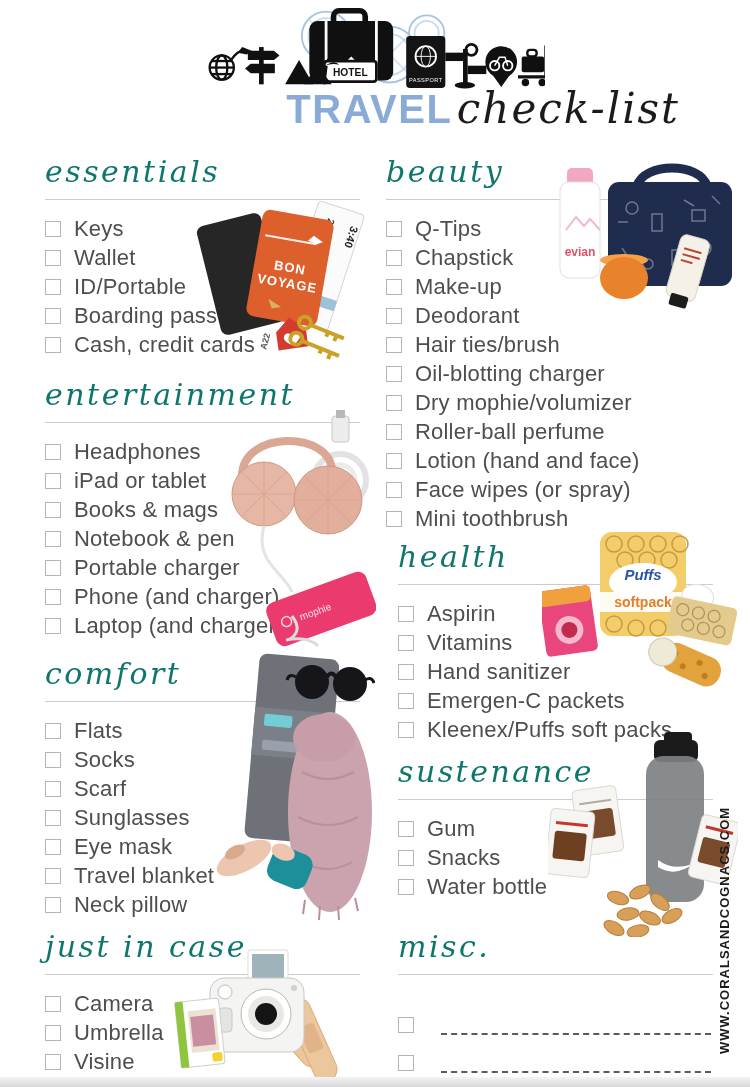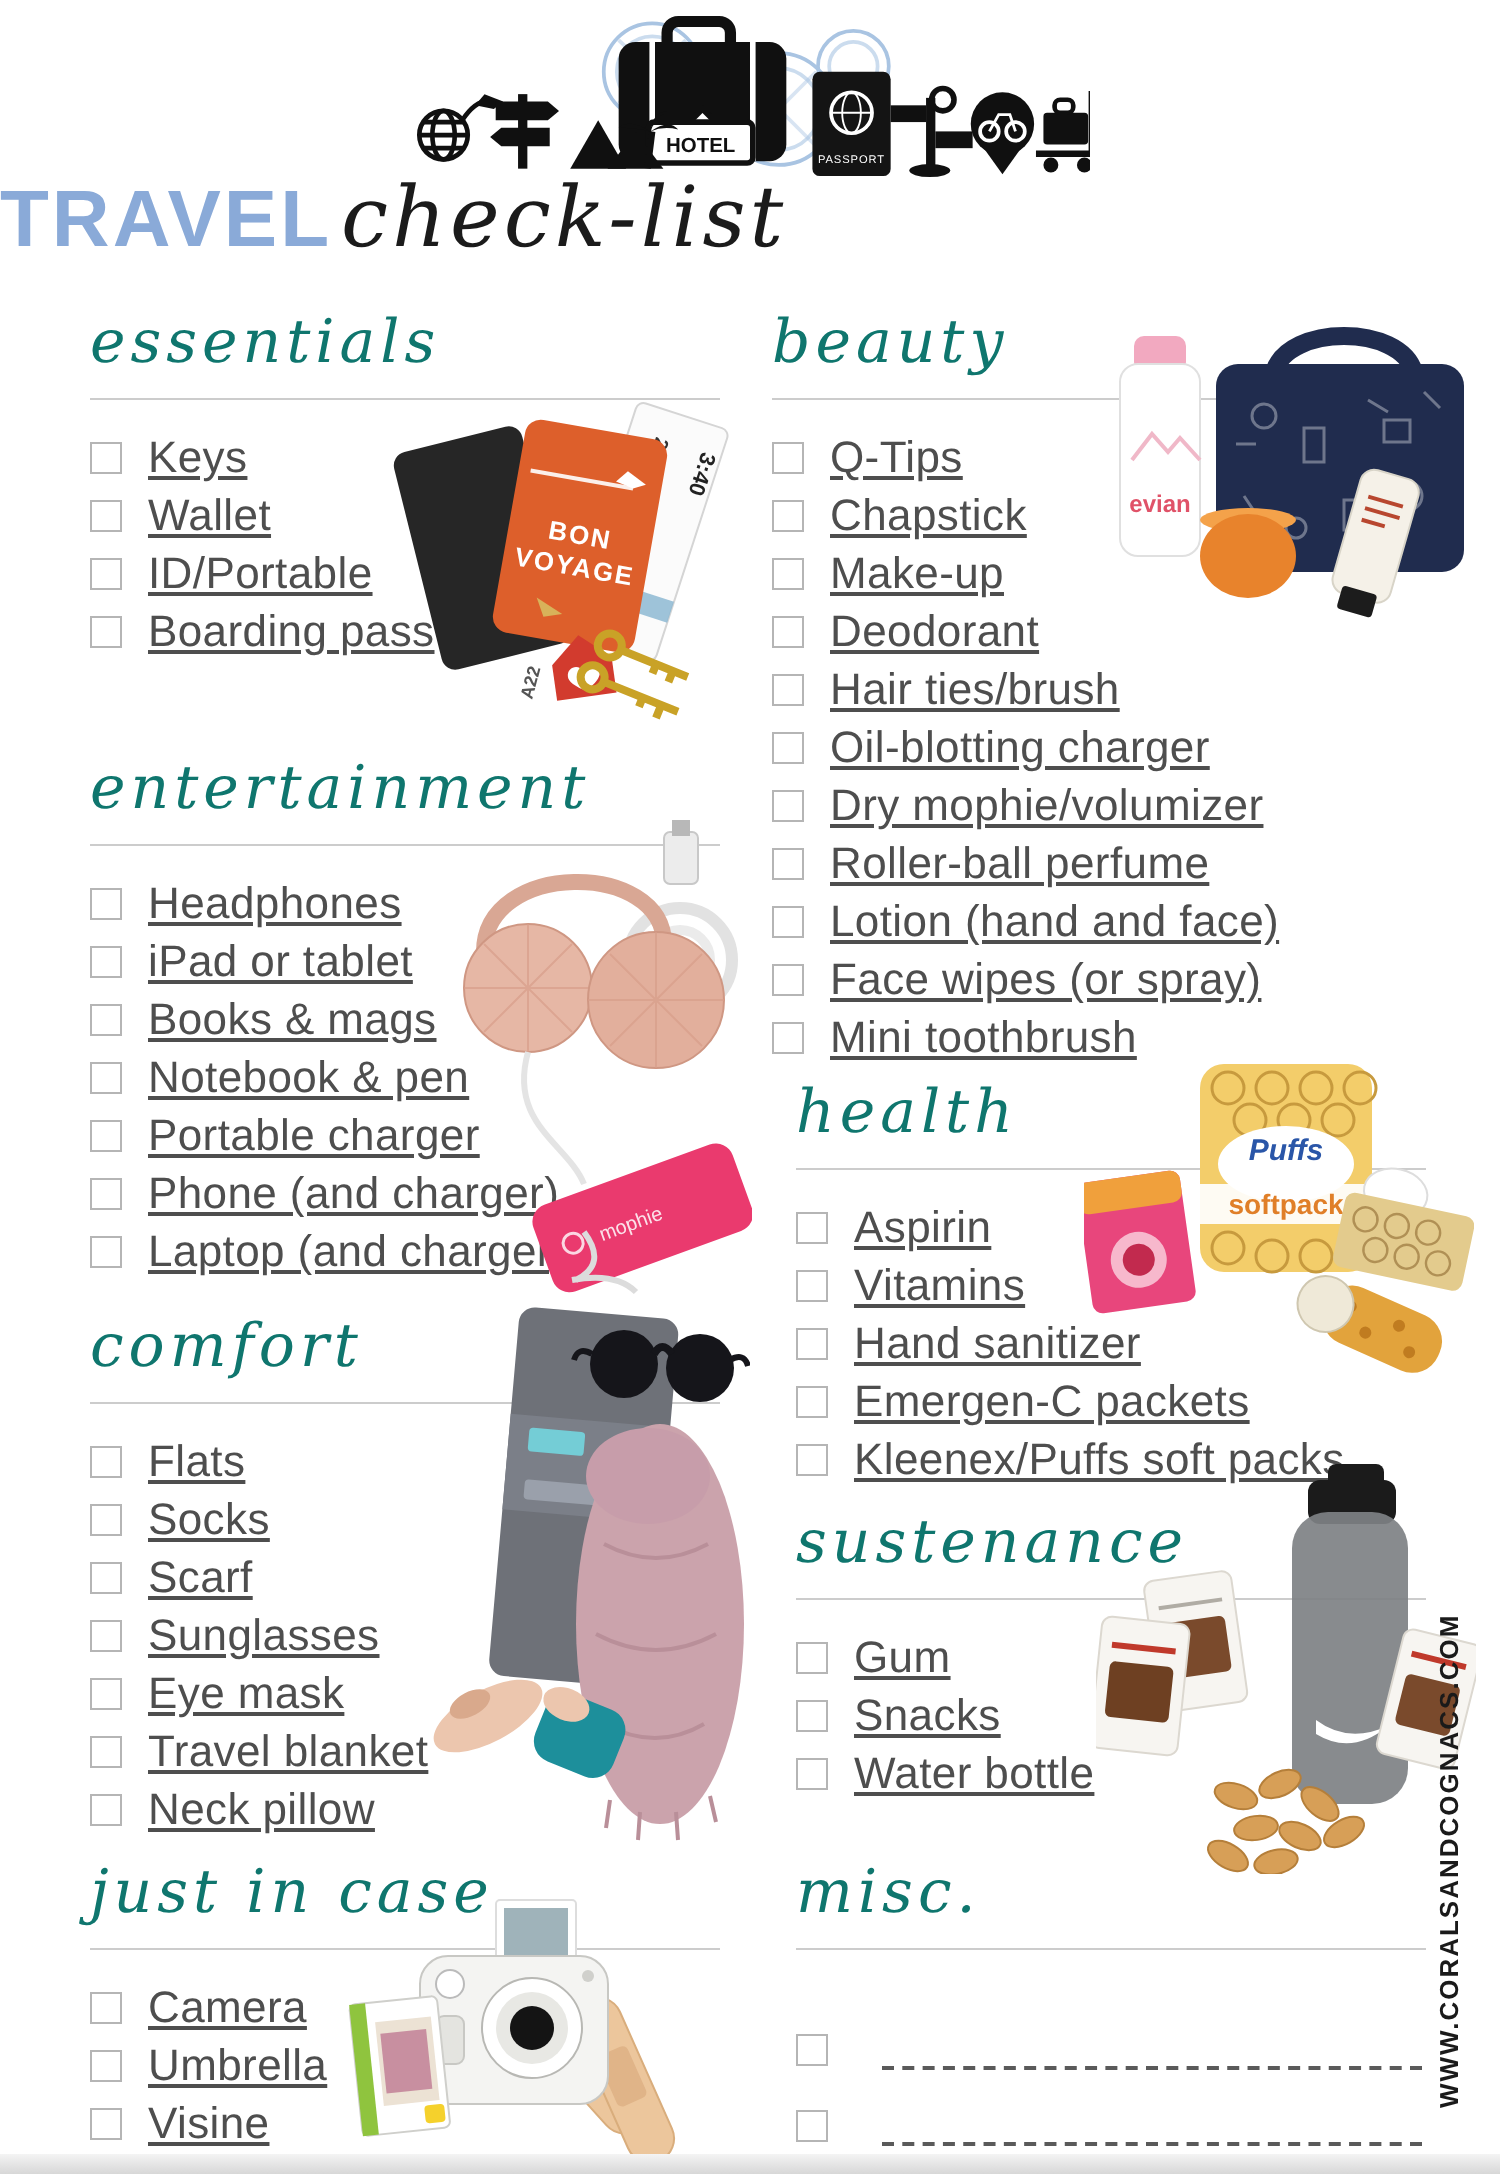--- a/index.html
+++ b/index.html
@@ -1,30 +1,30 @@
 <!DOCTYPE html>
 <html><head>
 <meta charset="utf-8">
 <style>
   html,body{margin:0;padding:0;}
   body{
     width:750px;height:1087px;position:relative;background:#ffffff;
     font-family:"Liberation Sans",sans-serif;overflow:hidden;color:#4e4e4e;
   }
   .photo{position:absolute;}
-  .title{position:absolute;top:84px;left:0;width:680px;text-align:left;white-space:nowrap;}
+  .title{position:absolute;top:84px;left:0;width:680px;text-align:right;white-space:nowrap;}
   .t-blue{font-size:40px;font-weight:bold;color:#8aaad8;letter-spacing:1.5px;vertical-align:baseline;}
   .t-serif{font-family:"DejaVu Serif","Liberation Serif",serif;font-style:italic;font-size:42px;color:#1b1b1b;letter-spacing:2px;}
   .sec{position:absolute;width:322px;}
   .sec h2{
     font-family:"DejaVu Serif","Liberation Serif",serif;font-style:italic;font-weight:500;
     font-size:30px;letter-spacing:2.5px;color:#0f766e;margin:0;line-height:1.15;
   }
   .rule{border-bottom:1px solid #cccccc;margin-top:9px;width:315px;height:0;}
-  ul.items{list-style:none;margin:15px 0 0 0;padding:0;text-decoration:underline;}
+  ul.items{list-style:none;margin:15px 0 0 0;padding:0;}
   li.item{display:flex;align-items:center;height:29px;}
   .cb{width:14px;height:14px;border:1.5px solid #b5b5b5;margin-right:13px;flex:none;background:#fff;}
   .lbl{font-size:22px;color:#4e4e4e;font-weight:300;letter-spacing:0.2px;white-space:nowrap;}
   ul.blanks{list-style:none;margin:22px 0 0 0;padding:0;}
   li.blank-row{display:flex;align-items:flex-end;height:38px;}
   .blank-line{width:270px;border-bottom:2px dashed #5a5a5a;height:18px;margin-left:14px;}
   .blank-row .cb{margin-bottom:2px;}
   .site{
     position:absolute;left:717px;top:782px;height:272px;width:22px;
     writing-mode:vertical-rl;transform:rotate(180deg);
@@ -144,20 +144,24 @@
       <li class="item">
         <span class="cb"></span>
         <span class="lbl">ID/Portable</span>
       </li>
 
       <li class="item">
         <span class="cb"></span>
         <span class="lbl">Boarding pass</span>
       </li>
 
+      <li class="item">
+        <span class="cb"></span>
+        <span class="lbl">Cash, credit cards</span>
+      </li>
     </ul>
 </section>
 
 <section class="sec" style="left:386px;top:155px">
   <h2>beauty</h2>
   <div class="rule"></div>
   <ul class="items">
 
       <li class="item">
         <span class="cb"></span>

